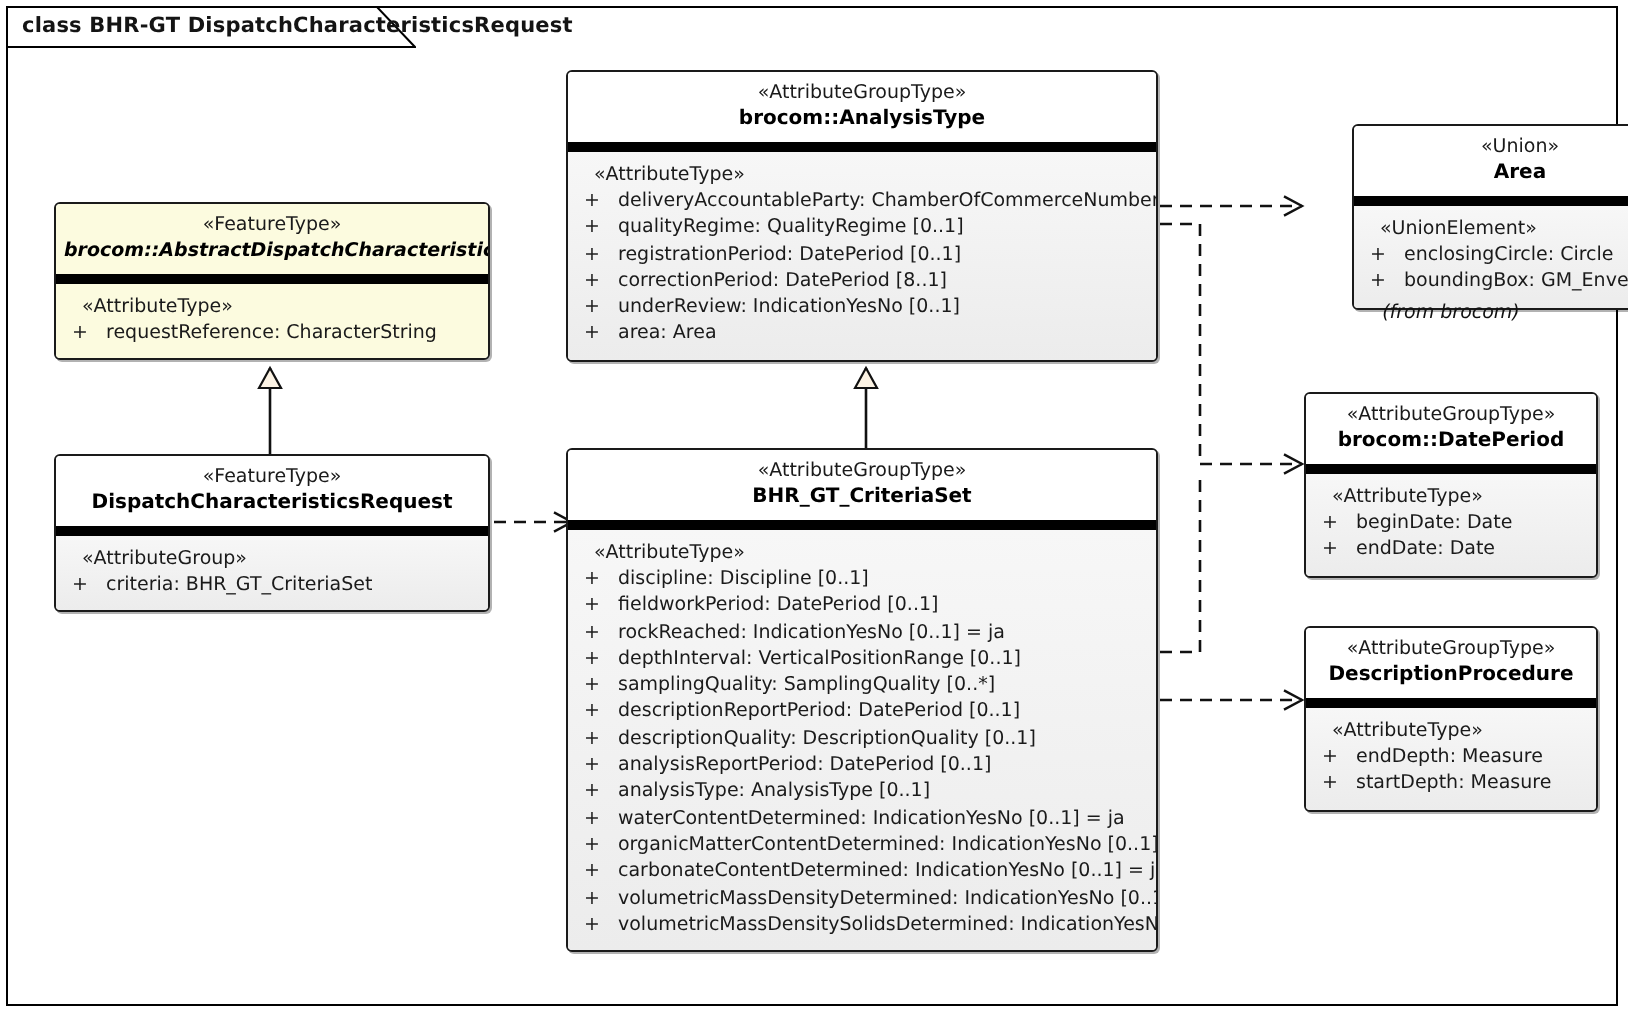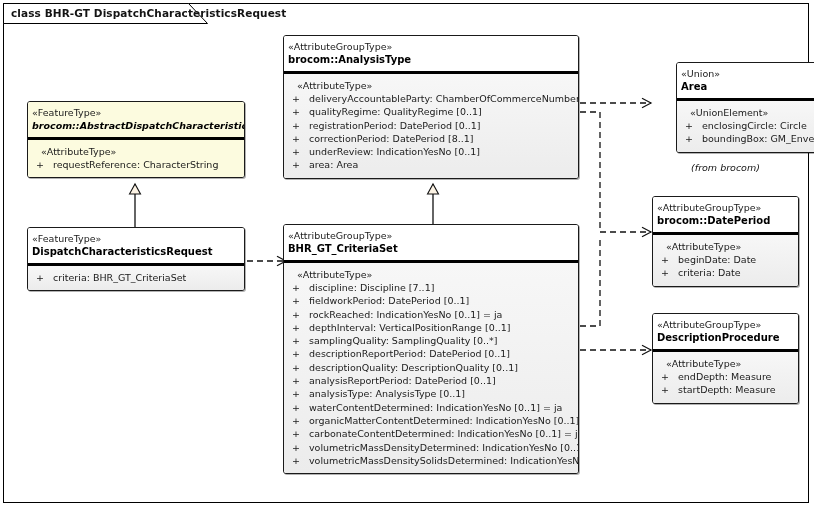--- a/index.html
+++ b/index.html
@@ -48,22 +48,23 @@
     position: absolute;
     box-sizing: border-box;
     border: 1px solid #1a1a1a;
     border-radius: 3px;
     background: #ffffff;
     box-shadow: 1px 1px 0px rgba(0,0,0,0.30);
     overflow: hidden;
   }
   .uml .hdr {
     background: #ffffff;
+    text-align: center;
     padding: 5px 4px 5px 4px;
-    border-bottom: 3px solid #000000;
+    border-bottom: 5px solid #000000;
   }
   .uml .stereo {
     font-size: 9.5px;
     color: #1a1a1a;
     line-height: 12px;
     white-space: nowrap;
   }
   .uml .cname {
     font-size: 10px;
     font-weight: bold;
@@ -196,32 +197,33 @@
       <span class="attr"><span class="vis">+</span><span>requestReference: CharacterString</span></span>
     </div>
   </div>
 
   <div class="uml" style="left:27px; top:227px; width:218px;">
     <div class="hdr">
       <div class="stereo">«FeatureType»</div>
       <div class="cname">DispatchCharacteristicsRequest</div>
     </div>
     <div class="body">
+      <div class="grp">«AttributeGroup»</div>
       <span class="attr"><span class="vis">+</span><span>criteria: BHR_GT_CriteriaSet</span></span>
     </div>
   </div>
 
   <div class="uml" style="left:283px; top:224px; width:296px;">
     <div class="hdr">
       <div class="stereo">«AttributeGroupType»</div>
       <div class="cname">BHR_GT_CriteriaSet</div>
     </div>
     <div class="body">
       <div class="grp">«AttributeType»</div>
-      <span class="attr"><span class="vis">+</span><span>discipline: Discipline [7..1]</span></span>
+      <span class="attr"><span class="vis">+</span><span>discipline: Discipline [0..1]</span></span>
       <span class="attr"><span class="vis">+</span><span>fieldworkPeriod: DatePeriod [0..1]</span></span>
       <span class="attr"><span class="vis">+</span><span>rockReached: IndicationYesNo [0..1] = ja</span></span>
       <span class="attr"><span class="vis">+</span><span>depthInterval: VerticalPositionRange [0..1]</span></span>
       <span class="attr"><span class="vis">+</span><span>samplingQuality: SamplingQuality [0..*]</span></span>
       <span class="attr"><span class="vis">+</span><span>descriptionReportPeriod: DatePeriod [0..1]</span></span>
       <span class="attr"><span class="vis">+</span><span>descriptionQuality: DescriptionQuality [0..1]</span></span>
       <span class="attr"><span class="vis">+</span><span>analysisReportPeriod: DatePeriod [0..1]</span></span>
       <span class="attr"><span class="vis">+</span><span>analysisType: AnalysisType [0..1]</span></span>
       <span class="attr"><span class="vis">+</span><span>waterContentDetermined: IndicationYesNo [0..1] = ja</span></span>
       <span class="attr"><span class="vis">+</span><span>organicMatterContentDetermined: IndicationYesNo [0..1] = ja</span></span>
@@ -235,31 +237,31 @@
     <div class="hdr">
       <div class="stereo">«Union»</div>
       <div class="cname">Area</div>
     </div>
     <div class="body">
       <div class="grp">«UnionElement»</div>
       <span class="attr"><span class="vis">+</span><span>enclosingCircle: Circle</span></span>
       <span class="attr"><span class="vis">+</span><span>boundingBox: GM_Envelope</span></span>
     </div>
   </div>
-  <div class="from-note" style="left:652px; top:162px; width:147px;">(from brocom)</div>
+  <div class="from-note" style="left:652px; top:151px; width:147px;">(from brocom)</div>
 
   <div class="uml" style="left:652px; top:196px; width:147px;">
     <div class="hdr">
       <div class="stereo">«AttributeGroupType»</div>
       <div class="cname">brocom::DatePeriod</div>
     </div>
     <div class="body">
       <div class="grp">«AttributeType»</div>
       <span class="attr"><span class="vis">+</span><span>beginDate: Date</span></span>
-      <span class="attr"><span class="vis">+</span><span>criteria: Date</span></span>
+      <span class="attr"><span class="vis">+</span><span>endDate: Date</span></span>
     </div>
   </div>
 
   <div class="uml" style="left:652px; top:313px; width:147px;">
     <div class="hdr">
       <div class="stereo">«AttributeGroupType»</div>
       <div class="cname">DescriptionProcedure</div>
     </div>
     <div class="body">
       <div class="grp">«AttributeType»</div>

